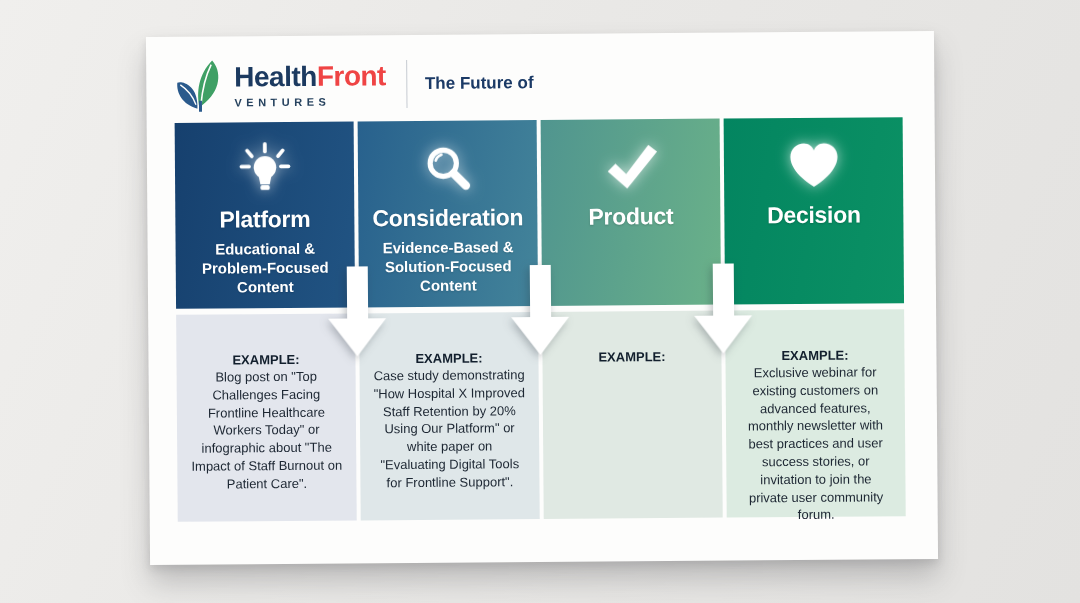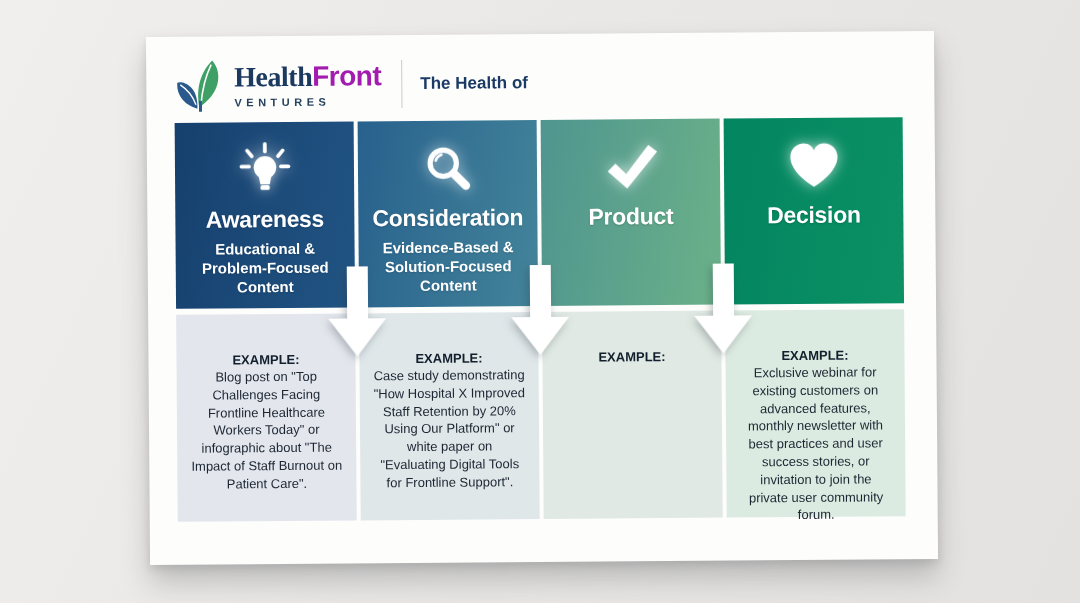--- a/index.html
+++ b/index.html
@@ -15,22 +15,22 @@
     background:#fdfdfc;
     transform:rotate(-0.45deg);
     box-shadow:0 18px 28px rgba(90,90,92,0.30), 0 4px 8px rgba(90,90,92,0.18);
   }
 
   
   .logo-row { position:absolute; left:30px; top:22px; display:flex; align-items:center; }
   .leaf-wrap { width:50px; height:54px; margin-right:8px; }
   .brand-block { display:flex; flex-direction:column; }
   .brand-name { font-size:28px; font-weight:800; letter-spacing:-0.5px; line-height:1; }
-  .brand-name .p1 { color:#1c3a60;font-family:Liberation Serif, serif; }
-  .brand-name .p2 { color:#a21caf; }
+  .brand-name .p1 { color:#1c3a60; }
+  .brand-name .p2 { color:#ef4444; }
   .brand-sub { font-size:11px; font-weight:600; letter-spacing:4.5px; color:#27435f; margin-top:5px; }
   .logo-divider { width:1px; height:48px; background:#c6cbd1; margin:0 18px 0 20px; }
   .tagline { font-size:17px; font-weight:700; color:#1b3a66; line-height:1.3; }
 
   
   .funnel { position:absolute; left:28px; top:86px; width:728px; }
   .row { display:grid; grid-template-columns:repeat(4,1fr); column-gap:4px; }
   .stage-header {
     height:186px; color:#fff; text-align:center; position:relative;
     display:flex; flex-direction:column; align-items:center;
@@ -72,21 +72,21 @@
         <path d="M4 26 C10 30 16 36 19.5 46" stroke="#fdfdfc" stroke-width="1.4" fill="none"></path>
         <path d="M24 53 C24 48 24 44 24 42" stroke="#2a5a8c" stroke-width="3" fill="none"></path>
       </svg>
     </div>
     <div class="brand-block">
       <div class="brand-name"><span class="p1">Health</span><span class="p2">Front</span></div>
       <div class="brand-sub">VENTURES</div>
     </div>
     <div class="logo-divider"></div>
     <div class="tagline">
-      <div>The Health of</div>
+      <div>The Future of</div>
     </div>
   </div>
 
   <div class="funnel">
     <div class="row">
 
       <div class="stage-header" style="background: linear-gradient(100deg, rgb(22, 64, 110), rgb(33, 84, 131));">
         <div class="stage-icon">
           <svg viewBox="0 0 64 64" width="60" height="60">
             <g stroke="#fff" stroke-width="4" stroke-linecap="round">
@@ -94,21 +94,21 @@
               <line x1="13" y1="10" x2="18" y2="16"></line>
               <line x1="51" y1="10" x2="46" y2="16"></line>
               <line x1="7" y1="27" x2="15" y2="27"></line>
               <line x1="57" y1="27" x2="49" y2="27"></line>
             </g>
             <circle cx="32" cy="28" r="12" fill="#fff"></circle>
             <path d="M25 36 L39 36 L37 46 L27 46 Z" fill="#fff"></path>
             <rect x="27" y="47" width="10" height="5" rx="2" fill="#fff"></rect>
           </svg>
         </div>
-        <div class="stage-title">Awareness</div>
+        <div class="stage-title">Platform</div>
         <div class="stage-sub">Educational &amp; Problem-Focused Content</div>
       </div>
 
       <div class="stage-header" style="background: linear-gradient(100deg, rgb(40, 97, 141), rgb(67, 132, 154));">
         <div class="stage-icon">
           <svg viewBox="0 0 64 64" width="60" height="60">
             <circle cx="27" cy="25" r="14" fill="none" stroke="#fff" stroke-width="5.5"></circle>
             <path d="M19 22 A 9 9 0 0 1 25 16" fill="none" stroke="#fff" stroke-width="3" stroke-linecap="round"></path>
             <line x1="38" y1="36" x2="51" y2="49" stroke="#fff" stroke-width="9" stroke-linecap="round"></line>
           </svg>

